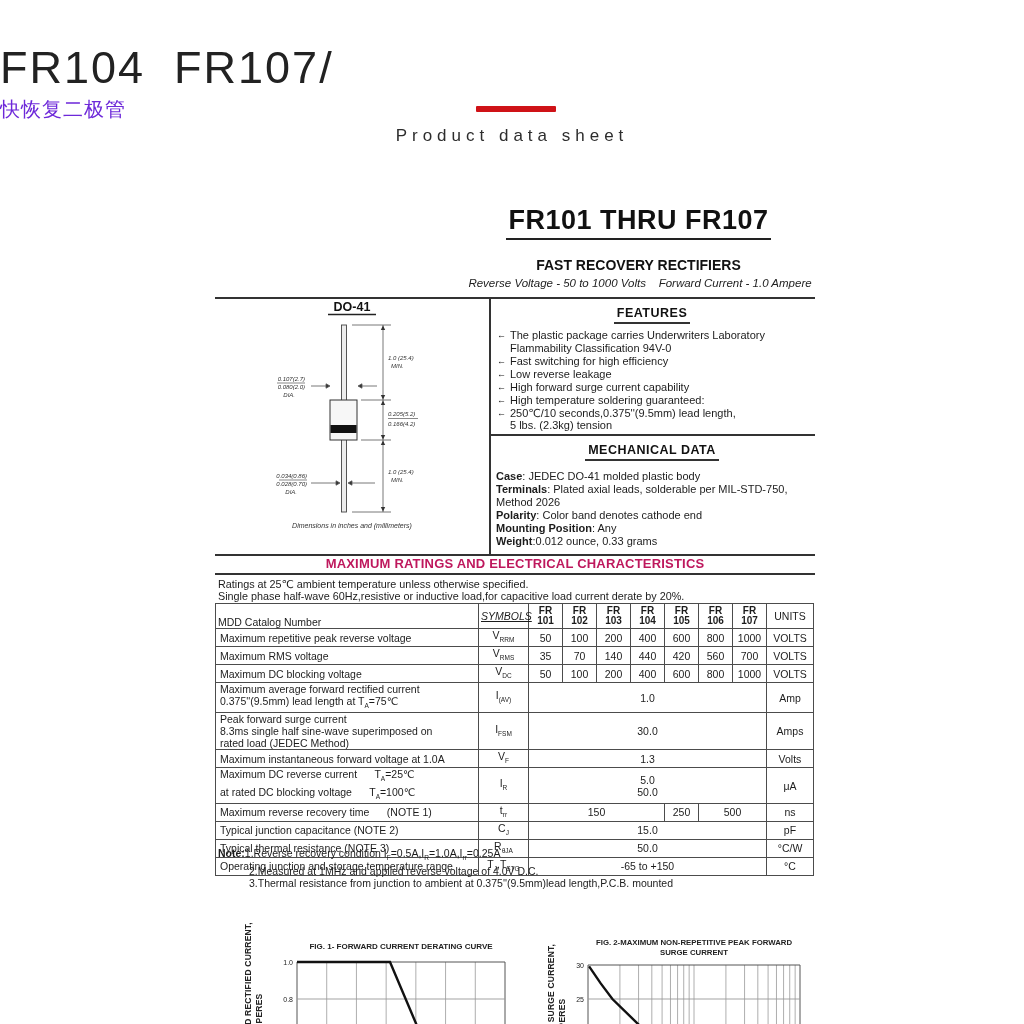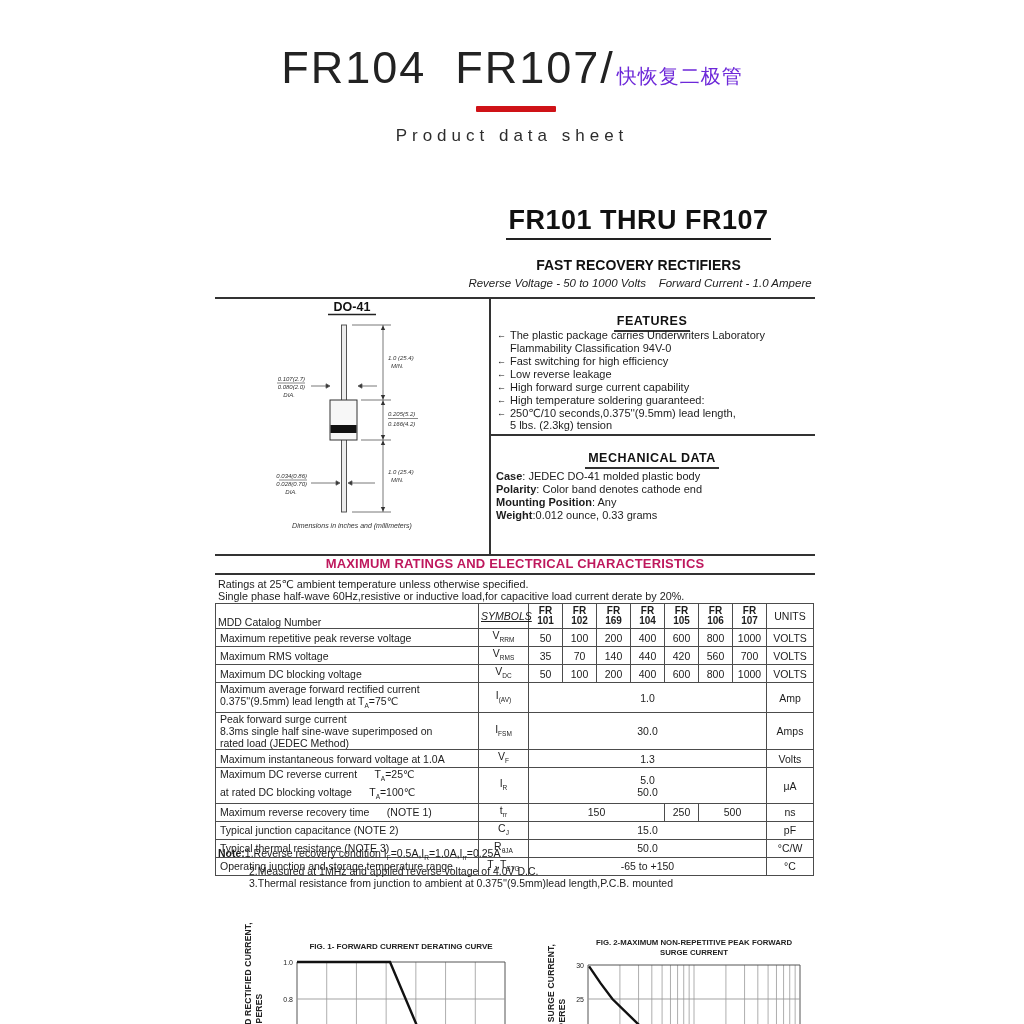--- a/index.html
+++ b/index.html
@@ -4,37 +4,37 @@
 <style>
   html,body{margin:0;padding:0;}
   body{
     width:1024px;height:1024px;position:relative;overflow:hidden;
     background:#ffffff;color:#1c1c1c;
     font-family:"Liberation Sans","DejaVu Sans",sans-serif;
     -webkit-font-smoothing:antialiased;
   }
   .abs{position:absolute;}
   
-  .brand{top:42px;left:0;width:1024px;display:flex;justify-content:center;align-items:baseline;gap:2px;}
+  .brand{top:42px;left:0;width:1024px;display:flex;justify-content:center;align-items:baseline;gap:2px;flex-direction:column;}
   .brand-main{font-size:45px;letter-spacing:2px;white-space:pre;color:#222;font-weight:400;}
   .brand-cn{font-size:20px;color:#6d28d9;letter-spacing:1px;font-family:Liberation Mono, monospace;}
   .red-rule{top:106px;left:476px;width:80px;height:6px;border-radius:1px;}
   .prod-sub{top:126px;left:0;width:1024px;text-align:center;font-size:17px;letter-spacing:5px;color:#2d2d2d;}
   
   .part-range{top:205px;left:462px;width:353px;text-align:center;}
   .part-range span{display:inline-block;font-size:27px;font-weight:bold;letter-spacing:.5px;color:#111;
     border-bottom:2px solid #222;padding:0 2px 2px 2px;}
   .family{top:257px;left:462px;width:353px;text-align:center;font-size:14px;font-weight:bold;color:#111;}
   .ratings-line{top:277px;left:400px;width:480px;text-align:center;font-style:italic;font-size:11.5px;white-space:pre;color:#222;}
   
   .hline{background:#333;height:2px;}
   .vline{background:#333;width:2px;}
   
   .sec-title{text-align:center;font-weight:bold;font-size:12.5px;color:#111;}
-  .sec-title span{display:inline-block;border-bottom:2px solid #333;padding:0 3px 2px 3px;letter-spacing:.5px;margin-top:8px;}
+  .sec-title span{display:inline-block;border-bottom:2px solid #333;padding:0 3px 2px 3px;letter-spacing:.5px;}
   .feat-list{top:329px;left:497px;width:312px;font-size:11px;line-height:12.5px;}
   .feat-item{display:flex;margin-bottom:.5px;}
   .feat-bullet{width:13px;flex:0 0 13px;font-size:9px;line-height:12px;color:#111;font-weight:bold;}
   .feat-text{flex:1;}
   .mech-list{top:470px;left:496px;width:318px;font-size:11px;line-height:13px;}
   .mech-label{font-weight:bold;}
   
   .mr-title{top:556px;left:215px;width:600px;text-align:center;font-size:13px;font-weight:bold;letter-spacing:.2px;color:#be185d;}
   .mr-conds{top:578px;left:218px;width:596px;font-size:10.8px;line-height:12px;color:#1c1c1c;}
   table.ratings{position:absolute;top:603px;left:215px;width:598px;border-collapse:collapse;table-layout:fixed;}
@@ -176,20 +176,21 @@
         <div>5 lbs. (2.3kg) tension</div>
       </div>
     </div>
   </div>
 
 <div class="abs sec-title" style="top:443px;left:489px;width:326px;">
   <span>MECHANICAL DATA</span>
 </div>
 <div class="abs mech-list">
     <div><span class="mech-label">Case</span>: JEDEC DO-41 molded plastic body</div>
+    <div><span class="mech-label">Terminals</span>: Plated axial leads, solderable per MIL-STD-750, Method 2026</div>
     <div><span class="mech-label">Polarity</span>: Color band denotes cathode end</div>
     <div><span class="mech-label">Mounting Position</span>: Any</div>
     <div><span class="mech-label">Weight</span>:0.012 ounce, 0.33 grams</div>
   </div>
 
 <div class="abs mr-title">MAXIMUM RATINGS AND ELECTRICAL CHARACTERISTICS</div>
 <div class="abs hline" style="top:573px;left:215px;width:600px;"></div>
 <div class="abs mr-conds">
     <div>Ratings at 25℃ ambient temperature unless otherwise specified.</div>
     <div>Single phase half-wave 60Hz,resistive or inductive load,for capacitive load current derate by 20%.</div>
@@ -215,21 +216,21 @@
         <th class="h-dev">
           <div>FR</div>
           <div>101</div>
         </th>
         <th class="h-dev">
           <div>FR</div>
           <div>102</div>
         </th>
         <th class="h-dev">
           <div>FR</div>
-          <div>169</div>
+          <div>103</div>
         </th>
         <th class="h-dev">
           <div>FR</div>
           <div>104</div>
         </th>
         <th class="h-dev">
           <div>FR</div>
           <div>105</div>
         </th>
         <th class="h-dev">

